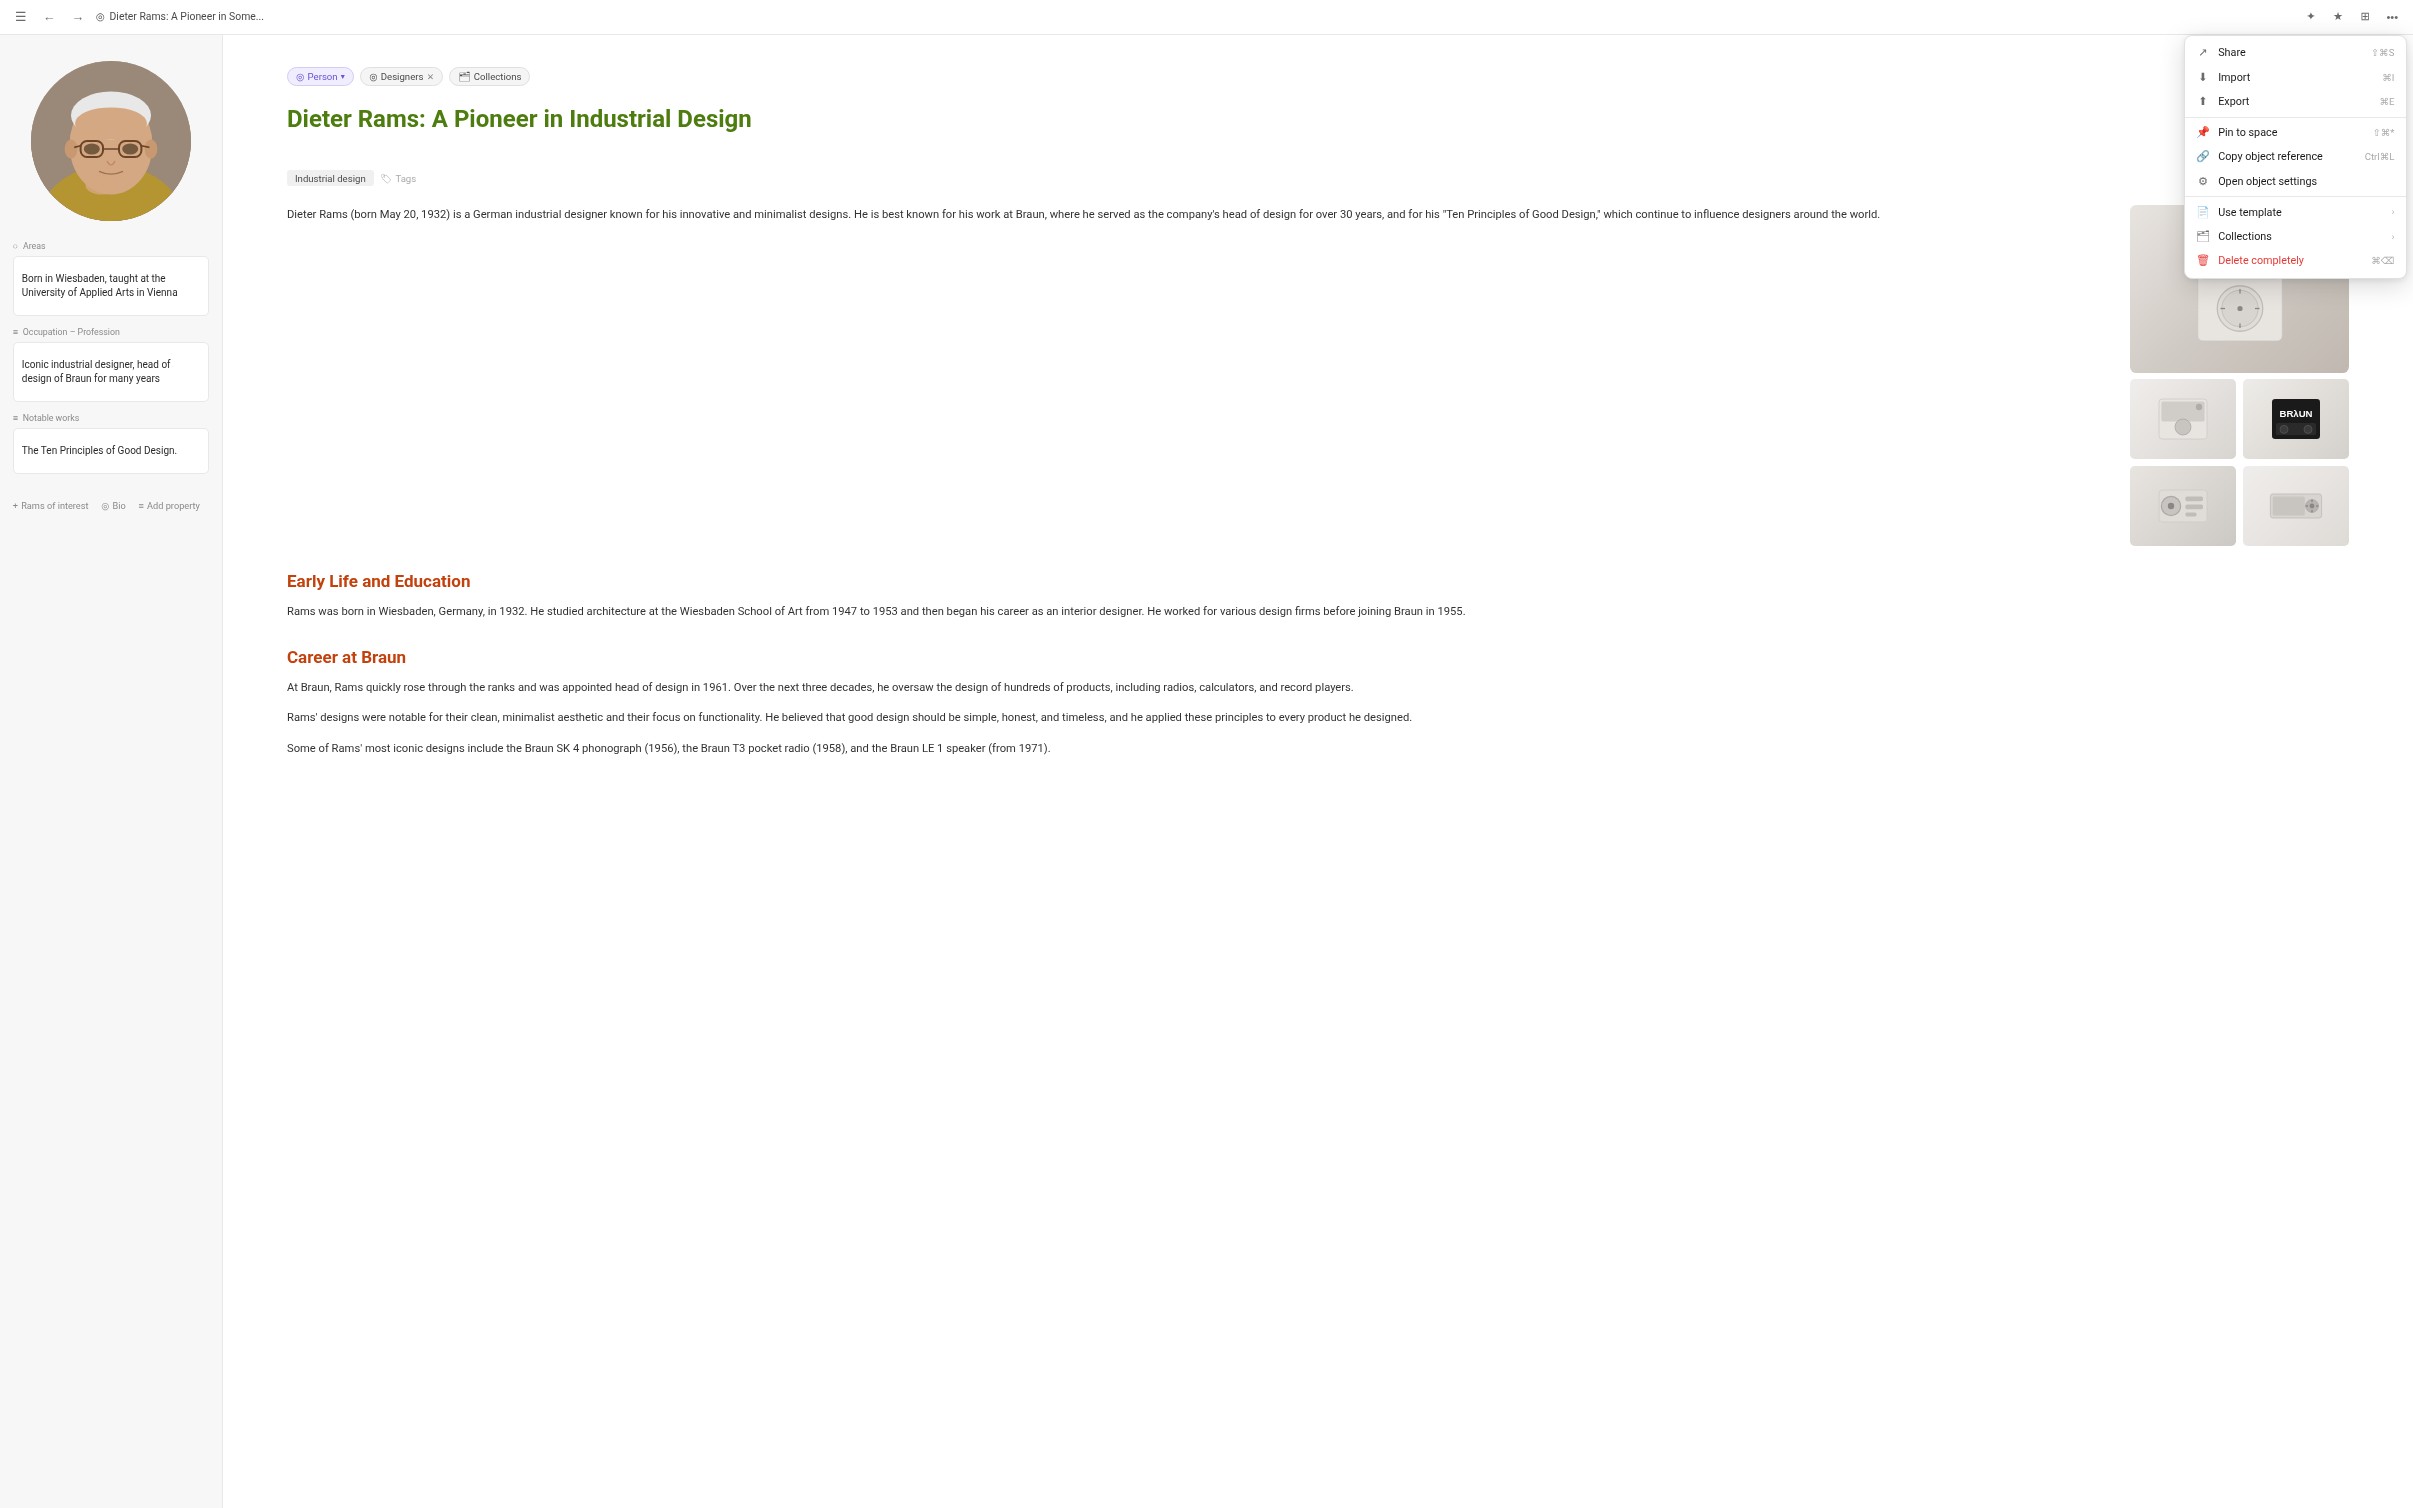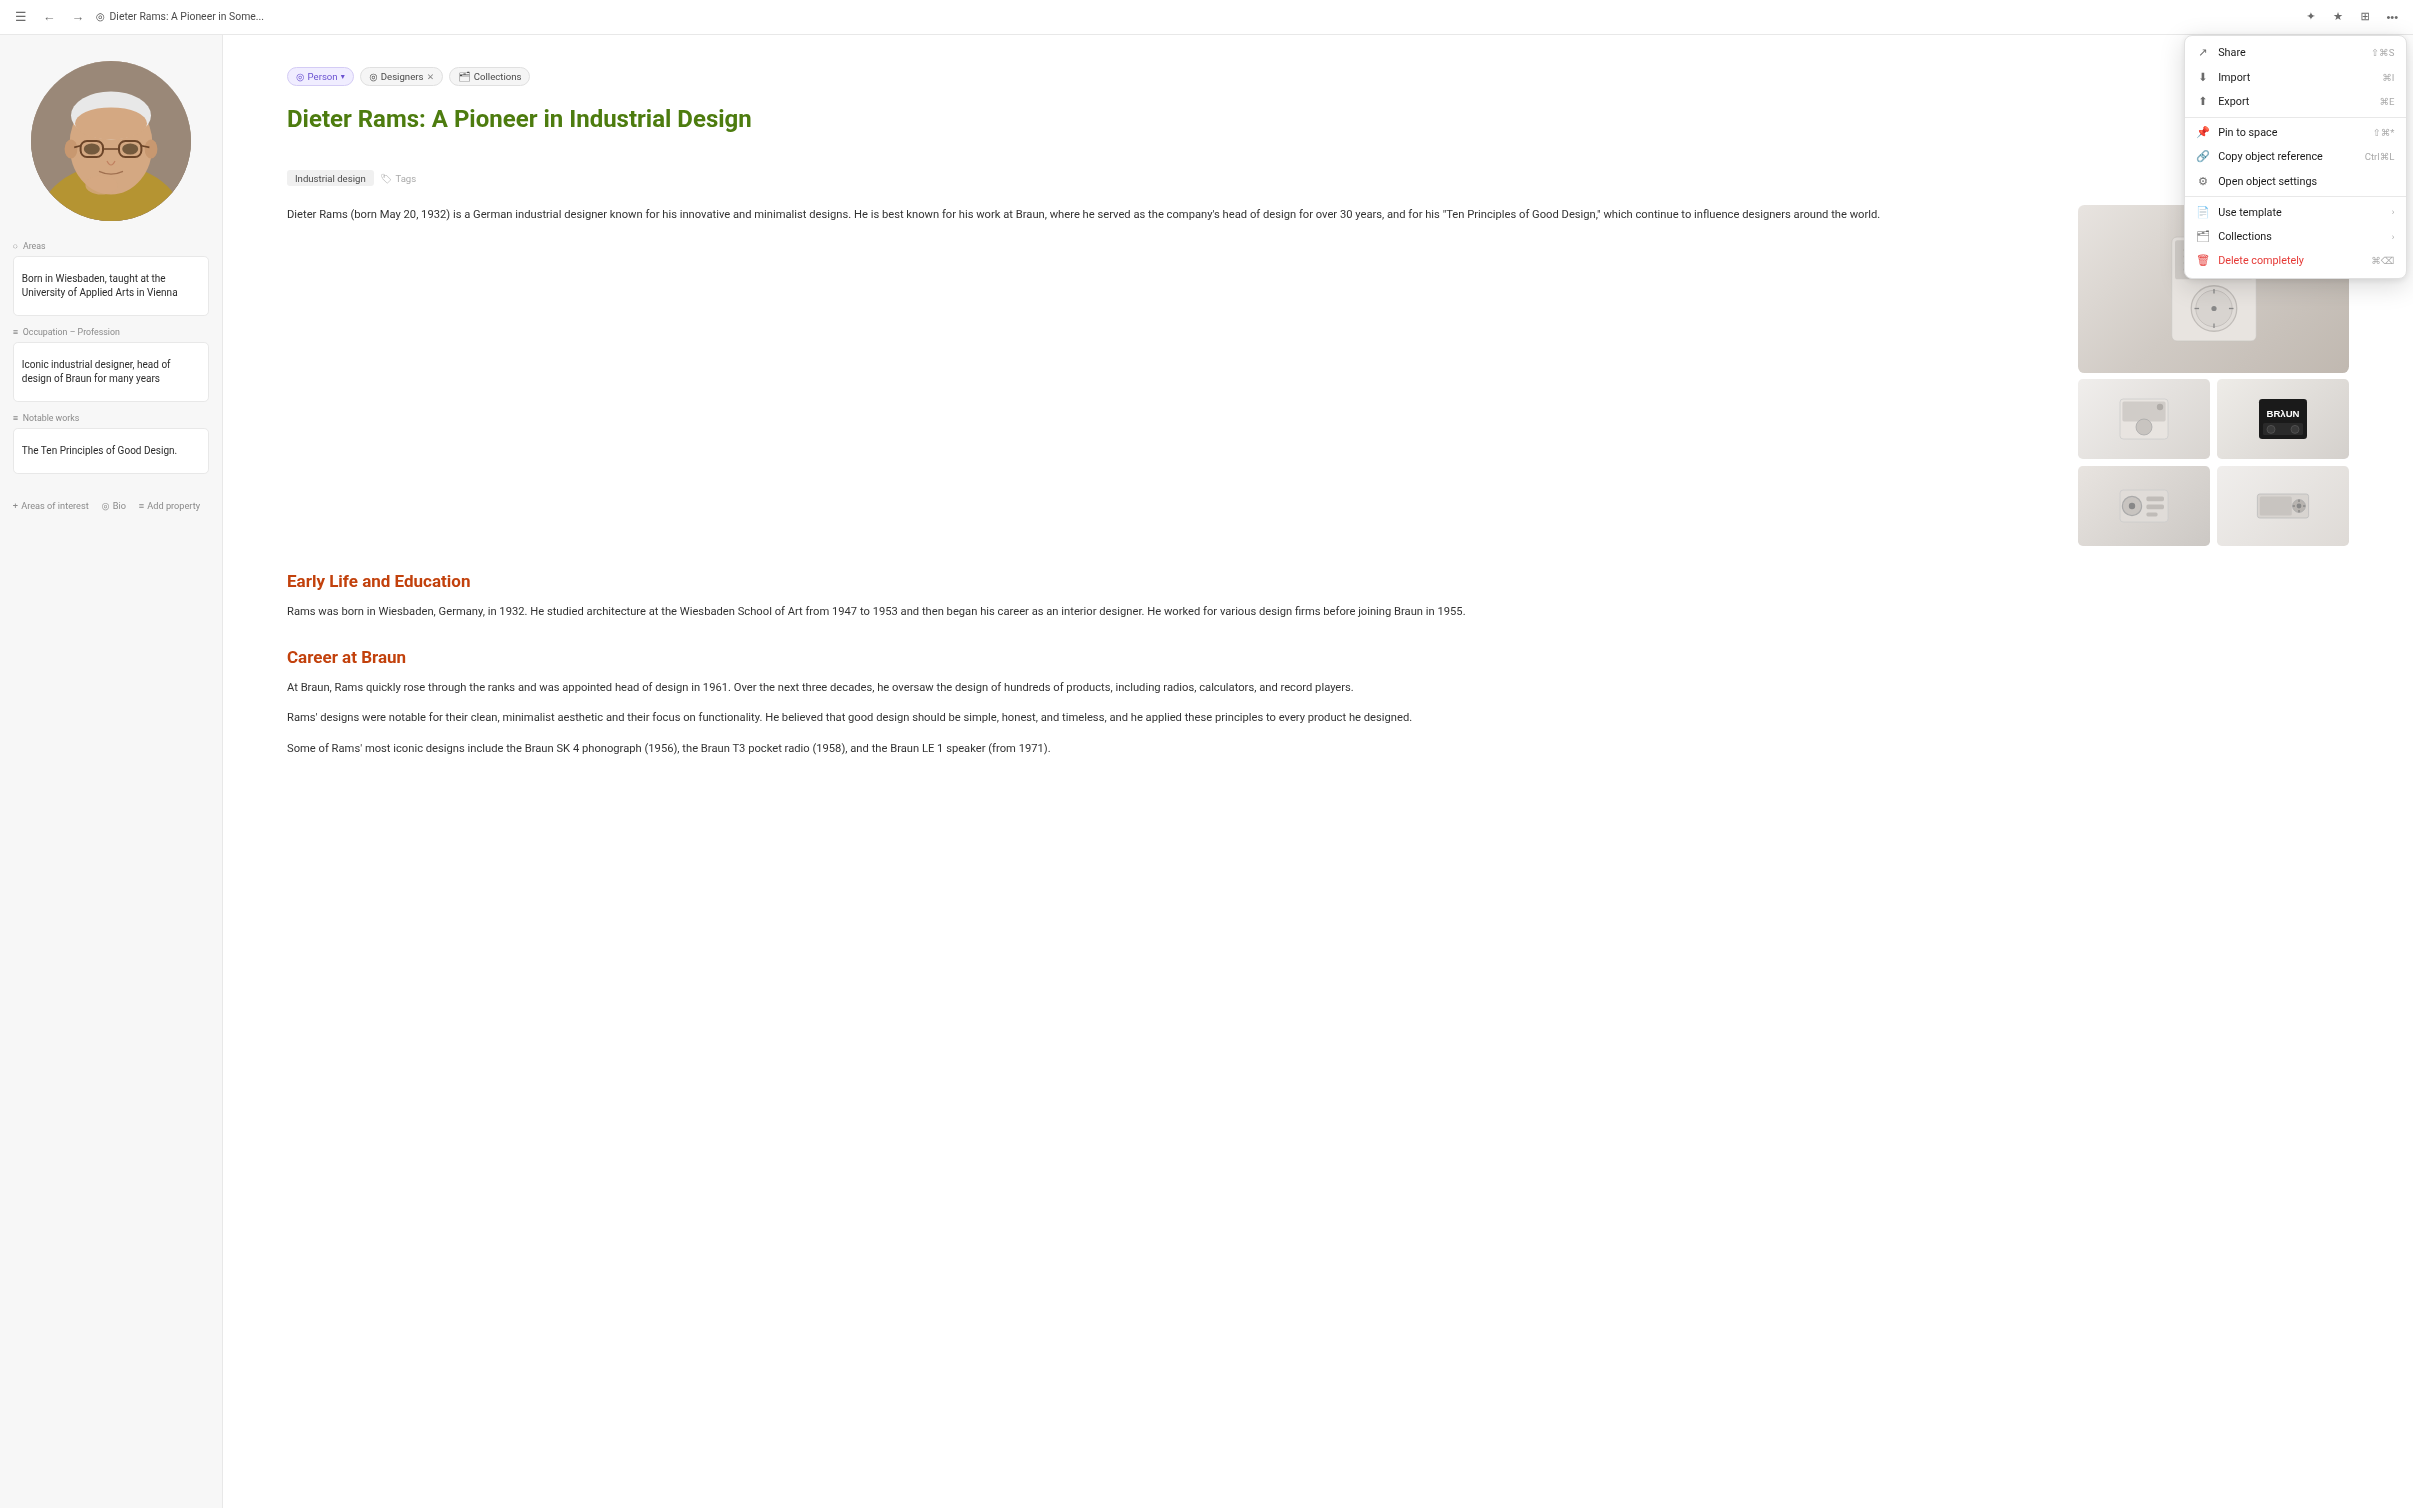--- a/index.html
+++ b/index.html
@@ -231,21 +231,21 @@
     .content-text {
       flex: 1;
       font-size: 11.2px;
       line-height: 1.7;
       color: #333;
     }
     .content-images {
       display: flex;
       flex-direction: column;
       gap: 6.4px;
-      width: 271px;
+      width: 219px;
       flex-shrink: 0;
     }
 
     
     .img-main {
       width: 100%;
       height: 168px;
       background: linear-gradient(135deg, #e8e4e0 0%, #d0cac4 50%, #c0b8b0 100%);
       border-radius: 6.4px;
       overflow: hidden;
@@ -428,21 +428,21 @@
           <span class="icon">≡</span>
           <span>Notable works</span>
         </div>
         <div class="property-value">The Ten Principles of Good Design.</div>
       </div>
     </div>
 
     <div class="properties-footer">
       <div class="prop-footer-item">
         <span>+</span>
-        <span>Areas of interest</span>
+        <span>Rams of interest</span>
       </div>
       <div class="prop-footer-item">
         <span>◎</span>
         <span>Bio</span>
       </div>
       <div class="prop-footer-item">
         <span>≡</span>
         <span>Add property</span>
       </div>
     </div>

